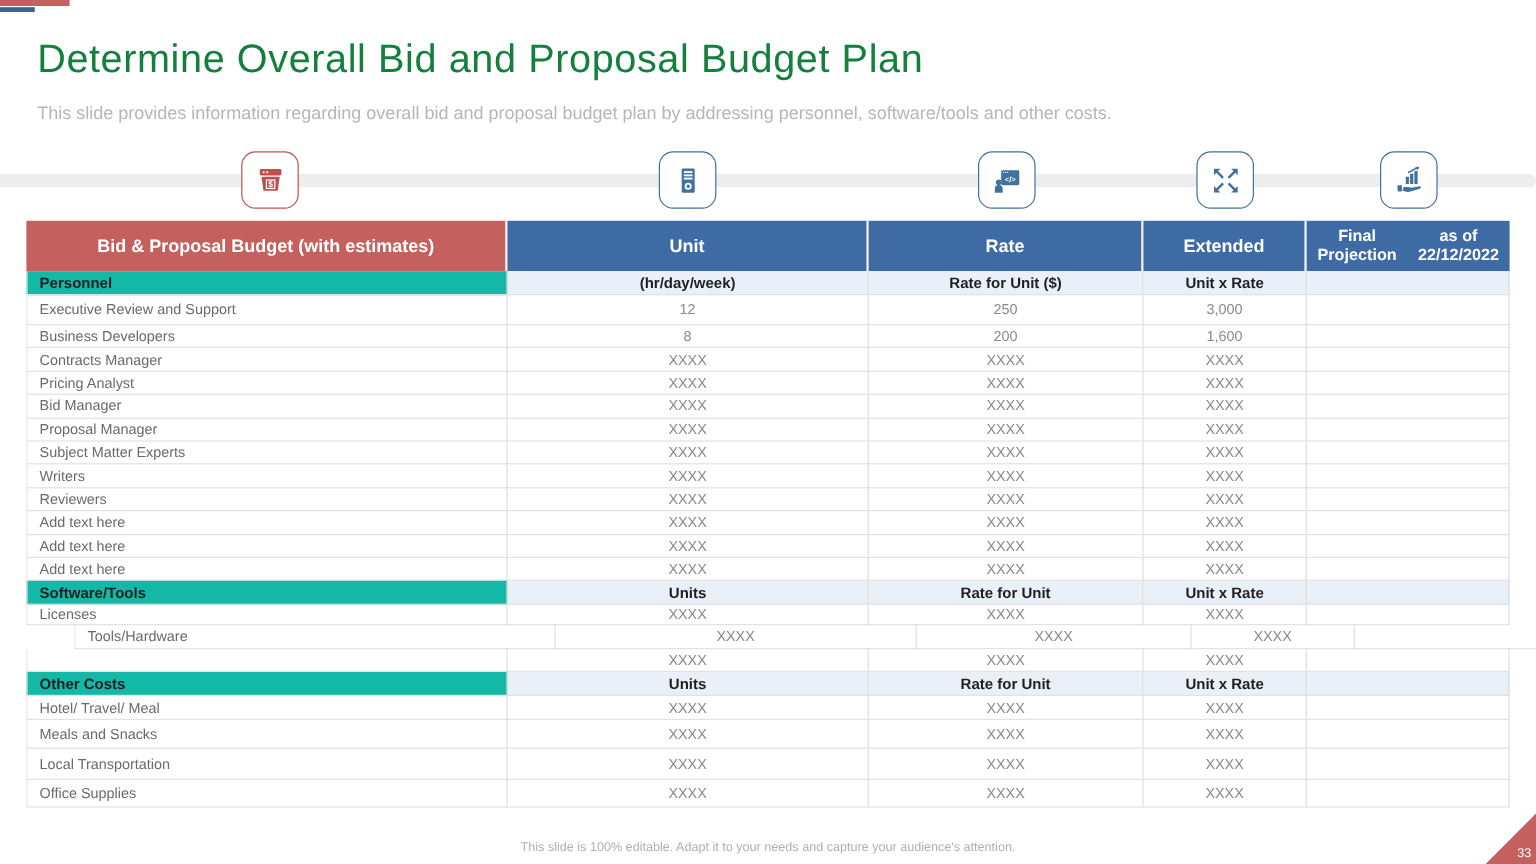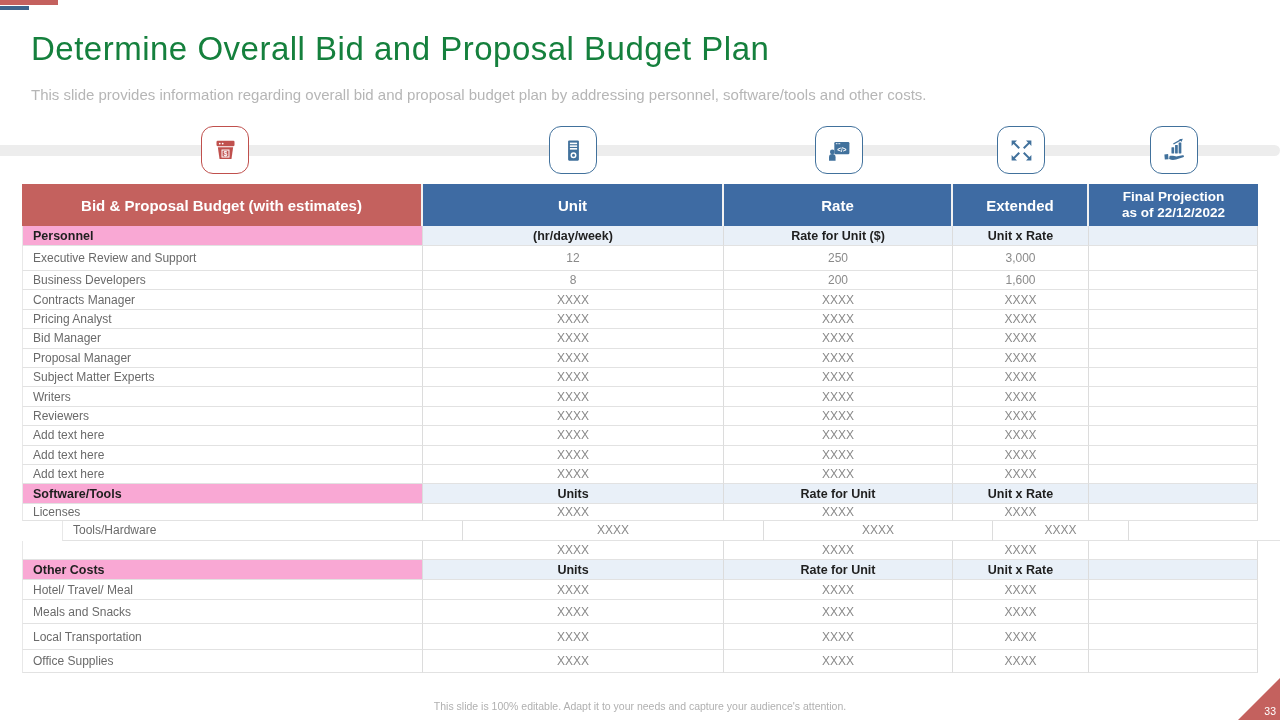--- a/index.html
+++ b/index.html
@@ -27,30 +27,30 @@
 
   
   .table { position:absolute; left:22px; top:184px; width:1236px; }
   .tr { display:grid; grid-template-columns:401px 301px 229px 136px 169px; width:1236px; }
   .thead { height:42px; }
   .th { display:flex; align-items:center; justify-content:center; color:#fff;
         font-weight:bold; font-size:15px; text-align:center; border-right:2px solid #f2f2f2; }
   .th:last-child { border-right:none; }
   .th-red  { background:#c4615e; }
   .th-blue { background:#3e6ba3; }
-  .th-final { flex-direction:column; font-size:13.5px; line-height:1.22; }
+  .th-final { flex-direction:row; font-size:13.5px; line-height:1.22; }
 
   .td { display:flex; align-items:center; border-right:1px solid #dcdcdc;
         border-bottom:1px solid #e2e2e2; font-size:12px; overflow:hidden; }
   .tr .td:first-child { border-left:1px solid #e8e8e8; }
   .label-cell  { padding-left:10px; justify-content:flex-start; color:#6a6a6a; }
   .center-cell { justify-content:center; text-align:center; color:#8a8a8a; }
 
   .section-row .td { font-weight:bold; color:#1f1f1f; }
-  .section-row .label-cell { background:#f9a8d4; color:#1f1f1f; font-size:12.5px; }
+  .section-row .label-cell { background:#14b8a6; color:#1f1f1f; font-size:12.5px; }
   .section-row .center-cell { background:#e9f0f8; color:#1f1f1f; font-size:12.5px; }
 
   
   .footer { position:absolute; left:0; top:700px; width:1280px; text-align:center;
             font-size:10.5px; color:#b0b0b0; }
   .corner-triangle { position:absolute; right:0; bottom:0; width:0; height:0;
                      border-left:42px solid transparent; border-bottom:42px solid #c4615e; }
   .page-number { position:absolute; right:4px; bottom:3px; color:#fff; font-size:10.5px; }
 </style>
 </head>

